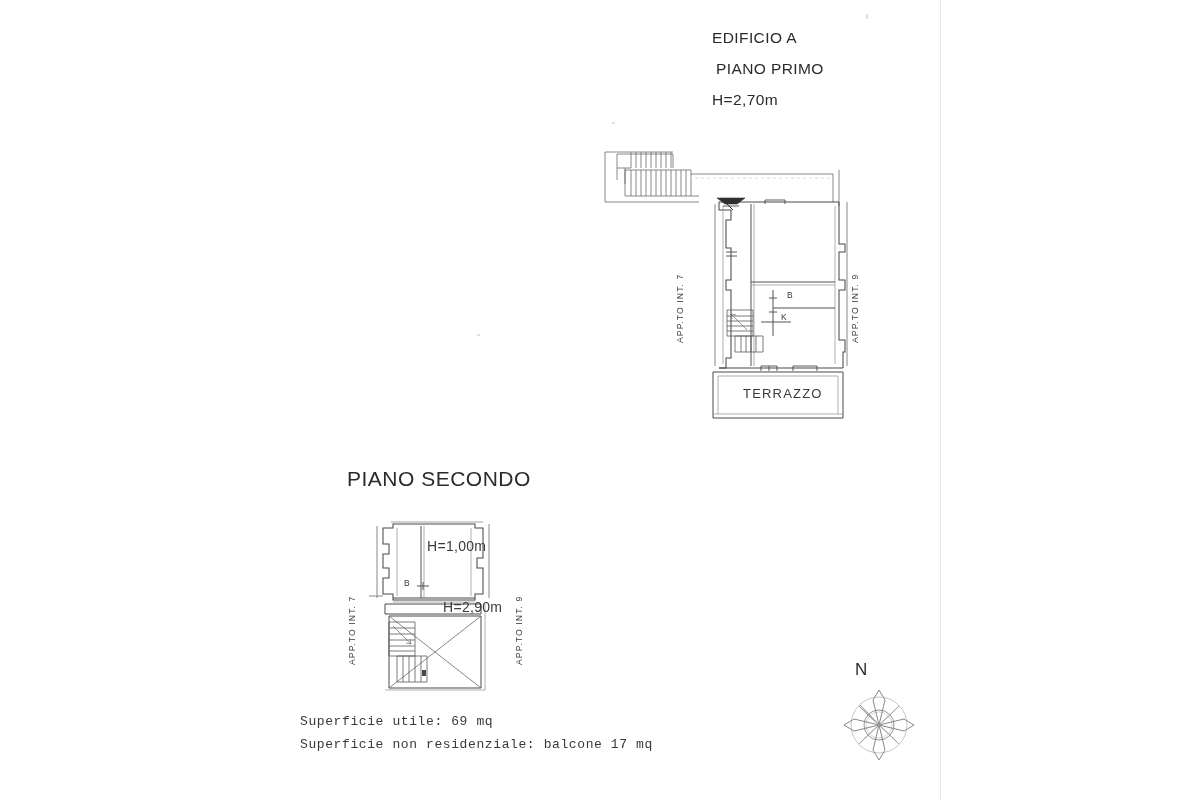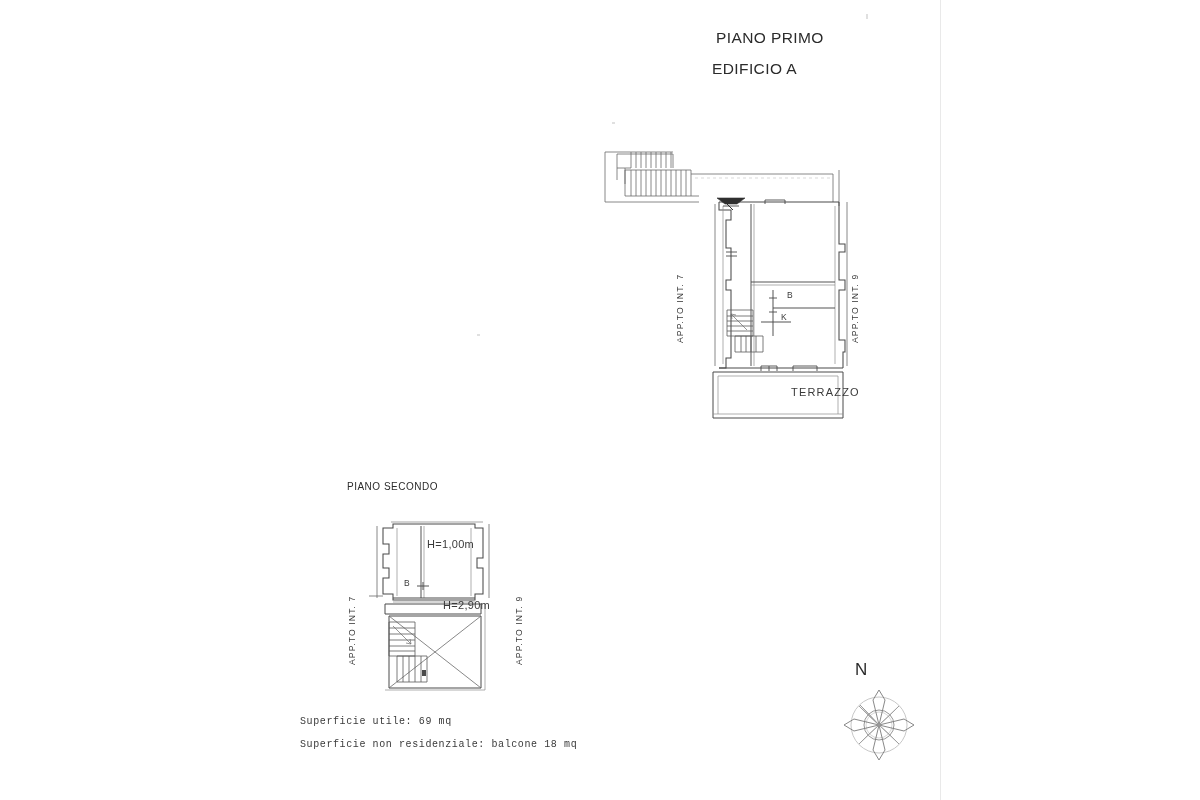--- a/index.html
+++ b/index.html
@@ -31,23 +31,23 @@
     font-size: 15.5px;
     letter-spacing: 0.4px;
     line-height: 31px;
     white-space: nowrap;
   }
   .title-line.indent { padding-left: 4px; }
 
   
   .section-heading {
     left: 347px;
-    top: 481px;
+    top: 467px;
     color: #2b2b2b;
-    font-size: 10px;
+    font-size: 21px;
     letter-spacing: 0.5px;
     white-space: nowrap;
   }
 
   
   .plan-svg { display: block; overflow: visible; }
 
   
   .vlabel {
     color: #3a3a3a;
@@ -60,41 +60,40 @@
 
   
   .room-tag {
     color: #3a3a3a;
     font-size: 8.5px;
     letter-spacing: 0.4px;
     white-space: nowrap;
   }
   .terrazzo-tag {
     color: #3a3a3a;
-    font-size: 11px;
+    font-size: 13px;
     letter-spacing: 1.2px;
     white-space: nowrap;
-    margin-left: 48px;
   }
   .h-tag {
     color: #3a3a3a;
-    font-size: 11px;
+    font-size: 14px;
     letter-spacing: 0.3px;
     white-space: nowrap;
   }
 
   
   .areas {
     left: 300px;
     top: 710px;
     width: 520px;
   }
   .area-line {
     font-family: "Liberation Mono", "DejaVu Sans Mono", monospace;
-    font-size: 10px;
+    font-size: 13px;
     color: #3a3a3a;
     line-height: 23px;
     letter-spacing: 0.6px;
     white-space: nowrap;
   }
 
   
   .compass-wrap { left: 833px; top: 660px; width: 90px; height: 110px; }
   .compass-n {
     position: absolute;
@@ -117,22 +116,23 @@
 <body>
 
 <div id="page">
 
   <div class="abs scanline" style="left:940px;"></div>
   <div class="abs speck" style="left:866px;top:14px;width:2px;height:5px;"></div>
   <div class="abs speck" style="left:612px;top:122px;width:3px;height:2px;"></div>
   <div class="abs speck" style="left:477px;top:334px;width:3px;height:2px;"></div>
 
   <div class="abs title-block">
+    <div class="title-line">EDIFICIO A</div>
     <div class="title-line indent">PIANO PRIMO</div>
-    <div class="title-line">EDIFICIO A</div>
+    <div class="title-line">H=2,70m</div>
   </div>
 
   <div class="abs" style="left:595px;top:140px;width:290px;height:285px;">
 
     <svg class="plan-svg" width="290" height="285" viewBox="0 0 290 285">
       <g fill="none" stroke="#4a4a4a" stroke-width="0.9" shape-rendering="geometricPrecision">
 
         <g stroke="#6a6a6a" stroke-width="0.8">
 
           <path d="M 10 12 L 78 12 L 78 28 L 10 28 Z" stroke="none"></path>
@@ -353,21 +353,21 @@
 
     <div class="abs vlabel" style="left:22px;top:155px;">APP.TO INT. 7</div>
     <div class="abs vlabel" style="left:189px;top:155px;">APP.TO INT. 9</div>
     <div class="abs room-tag" style="left:79px;top:68px;">B</div>
     <div class="abs h-tag" style="left:102px;top:28px;">H=1,00m</div>
     <div class="abs h-tag" style="left:118px;top:89px;">H=2,90m</div>
   </div>
 
   <div class="abs areas">
     <div class="area-line">Superficie utile: 69 mq</div>
-    <div class="area-line">Superficie non residenziale: balcone 18 mq</div>
+    <div class="area-line">Superficie non residenziale: balcone 17 mq</div>
   </div>
 
   <div class="abs compass-wrap">
     <div class="compass-n">N</div>
     <svg class="plan-svg abs" style="left:6px;top:24px;" width="80" height="82" viewBox="0 0 80 82">
       <g fill="none" stroke="#7a7a7a" stroke-width="0.9">
 
         <circle cx="40" cy="41" r="28" stroke="#b9b9b9" stroke-width="0.8"></circle>
 
         <circle cx="40" cy="41" r="15" stroke="#8a8a8a" stroke-width="0.9"></circle>

